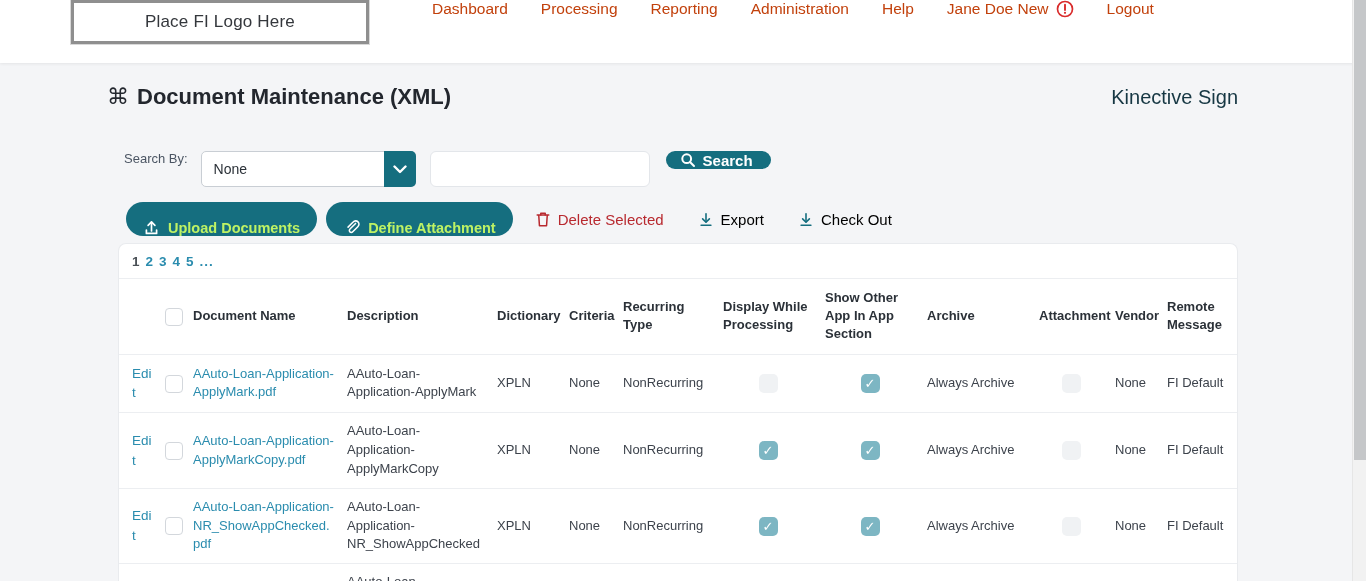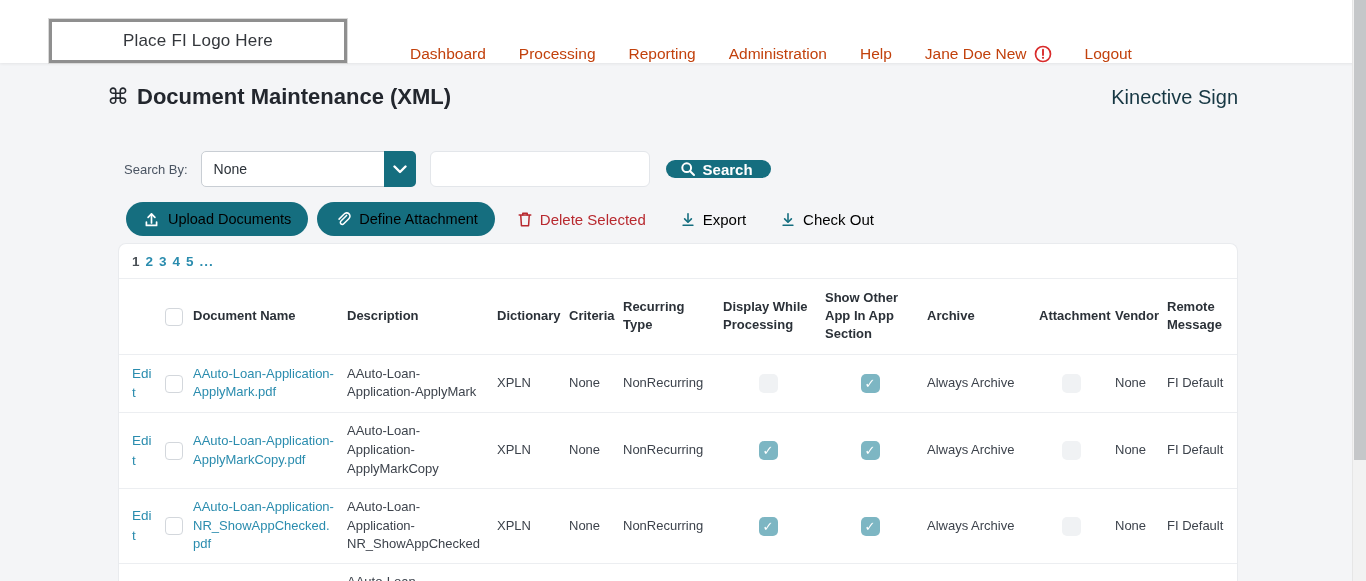--- a/index.html
+++ b/index.html
@@ -4,22 +4,22 @@
 <style>
   * { margin:0; padding:0; box-sizing:border-box; }
   html,body { width:1366px; height:581px; overflow:hidden; }
   body {
     font-family:"Liberation Sans","DejaVu Sans",sans-serif;
     background:#f4f5f7; color:#3d434c; position:relative;
   }
 
   
   .topbar {
-    height:63px; background:#ffffff; display:flex; align-items:flex-end;
-    padding-left:49px; box-shadow:0 1px 3px rgba(0,0,0,.07);
+    height:63px; background:#ffffff; display:flex; align-items:flex-start;
+    padding-left:71px; box-shadow:0 1px 3px rgba(0,0,0,.07);
     position:relative; z-index:2;
   }
   .logo-box {
     width:298px; height:44px; border:3px solid #8f8f8f; background:#fff;
     box-shadow:0 0 0 1px #d9d9d9; display:flex; align-items:center; justify-content:center;
     font-size:17px; color:#34373c; letter-spacing:.2px;
   }
   .topnav { display:flex; align-items:center; gap:33px; margin-left:63px; }
   .topnav .nav-item {
     font-size:15.5px; color:#c2410c; cursor:pointer; display:flex; align-items:center; gap:7px;
@@ -38,21 +38,21 @@
   .wrap { margin:0 128px 0 107px; width:1131px; }
 
   .title-row { display:flex; align-items:center; justify-content:space-between; margin-top:21px; }
   .page-title { display:flex; align-items:center; gap:8px; font-size:22px; font-weight:bold; color:#23272e; }
   .cmd-icon { font-size:22px; font-weight:normal; line-height:1; }
   .brand { font-size:20px; color:#163743; }
   .brand .b-name { font-weight:normal; }
   .brand .b-prod { font-weight:normal; }
 
   
-  .search-row { display:flex; align-items:center; margin:41px 0 0 17px; }
+  .search-row { display:flex; margin:41px 0 0 17px; }
   .search-label { font-size:13px; color:#4b5563; margin-right:13px; }
   .dropdown {
     width:215px; height:36px; background:#fff; border:1px solid #c9ced4; border-radius:5px;
     display:flex; align-items:center; position:relative; cursor:pointer;
   }
   .dropdown .dd-value { font-size:14px; color:#2b3138; padding-left:12px; flex:1; }
   .dropdown .dd-btn {
     width:32px; height:36px; margin:-1px; background:#156e7f; border-radius:0 5px 5px 0;
     display:flex; align-items:center; justify-content:center;
   }
@@ -62,22 +62,22 @@
   }
   .search-btn {
     margin-left:16px; height:18px; padding:0 18px 0 14px; background:#156e7f; color:#fff;
     border:none; border-radius:17px; font-size:15px; font-weight:bold; cursor:pointer;
     display:flex; align-items:center; gap:7px; font-family:inherit;
   }
 
   
   .actions-row { display:flex; align-items:center; margin:15px 0 0 19px; }
   .btn-teal {
-    height:34px; padding:0 17px; background:#156e7f; color:#000000; border:none; border-radius:17px;
-    font-size:14.5px; font-weight:normal; cursor:pointer; display:flex; align-items:center; gap:8px;
+    height:34px; padding:0 17px; background:#156e7f; color:#bef264; border:none; border-radius:17px;
+    font-size:14.5px; font-weight:bold; cursor:pointer; display:flex; align-items:flex-end; gap:8px;
     font-family:inherit;
   }
   .btn-teal + .btn-teal { margin-left:9px; }
   .link-btn {
     background:none; border:none; cursor:pointer; display:flex; align-items:center; gap:7px;
     font-size:15px; font-family:inherit;
   }
   .link-danger { color:#b8292f; margin-left:22px; }
   .link-teal-act { color:#000000; margin-left:34px; }
 

